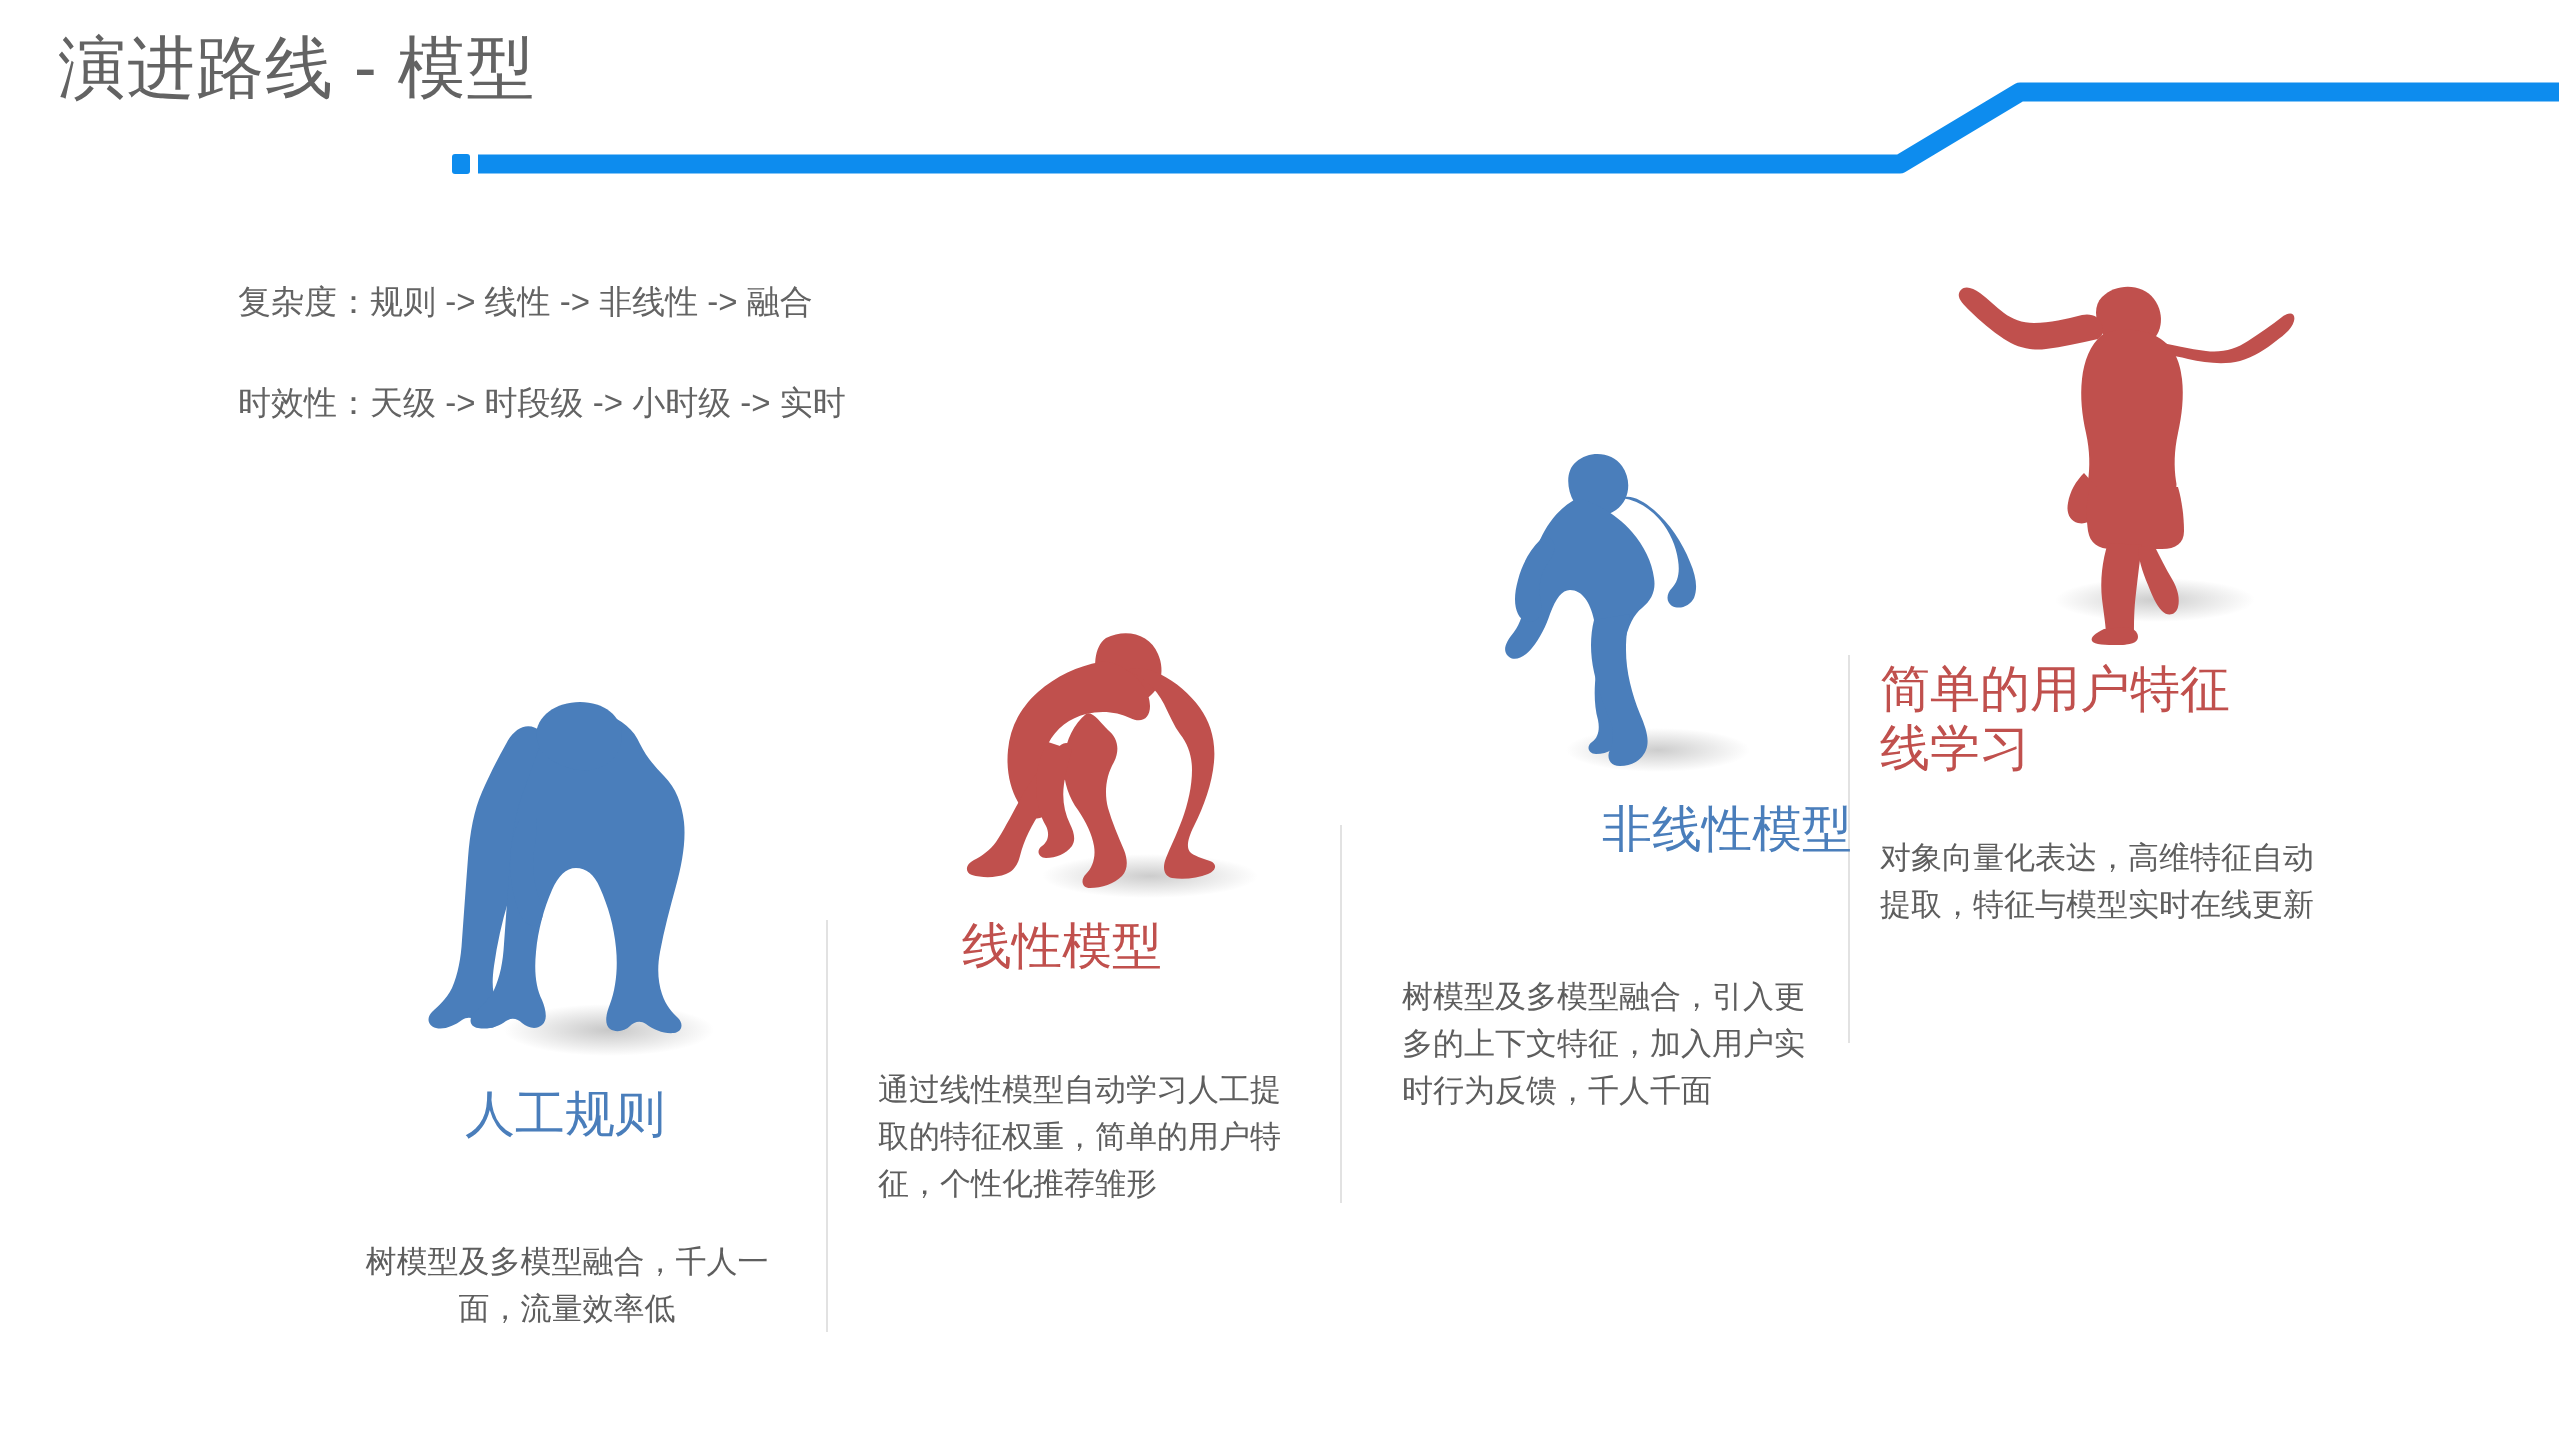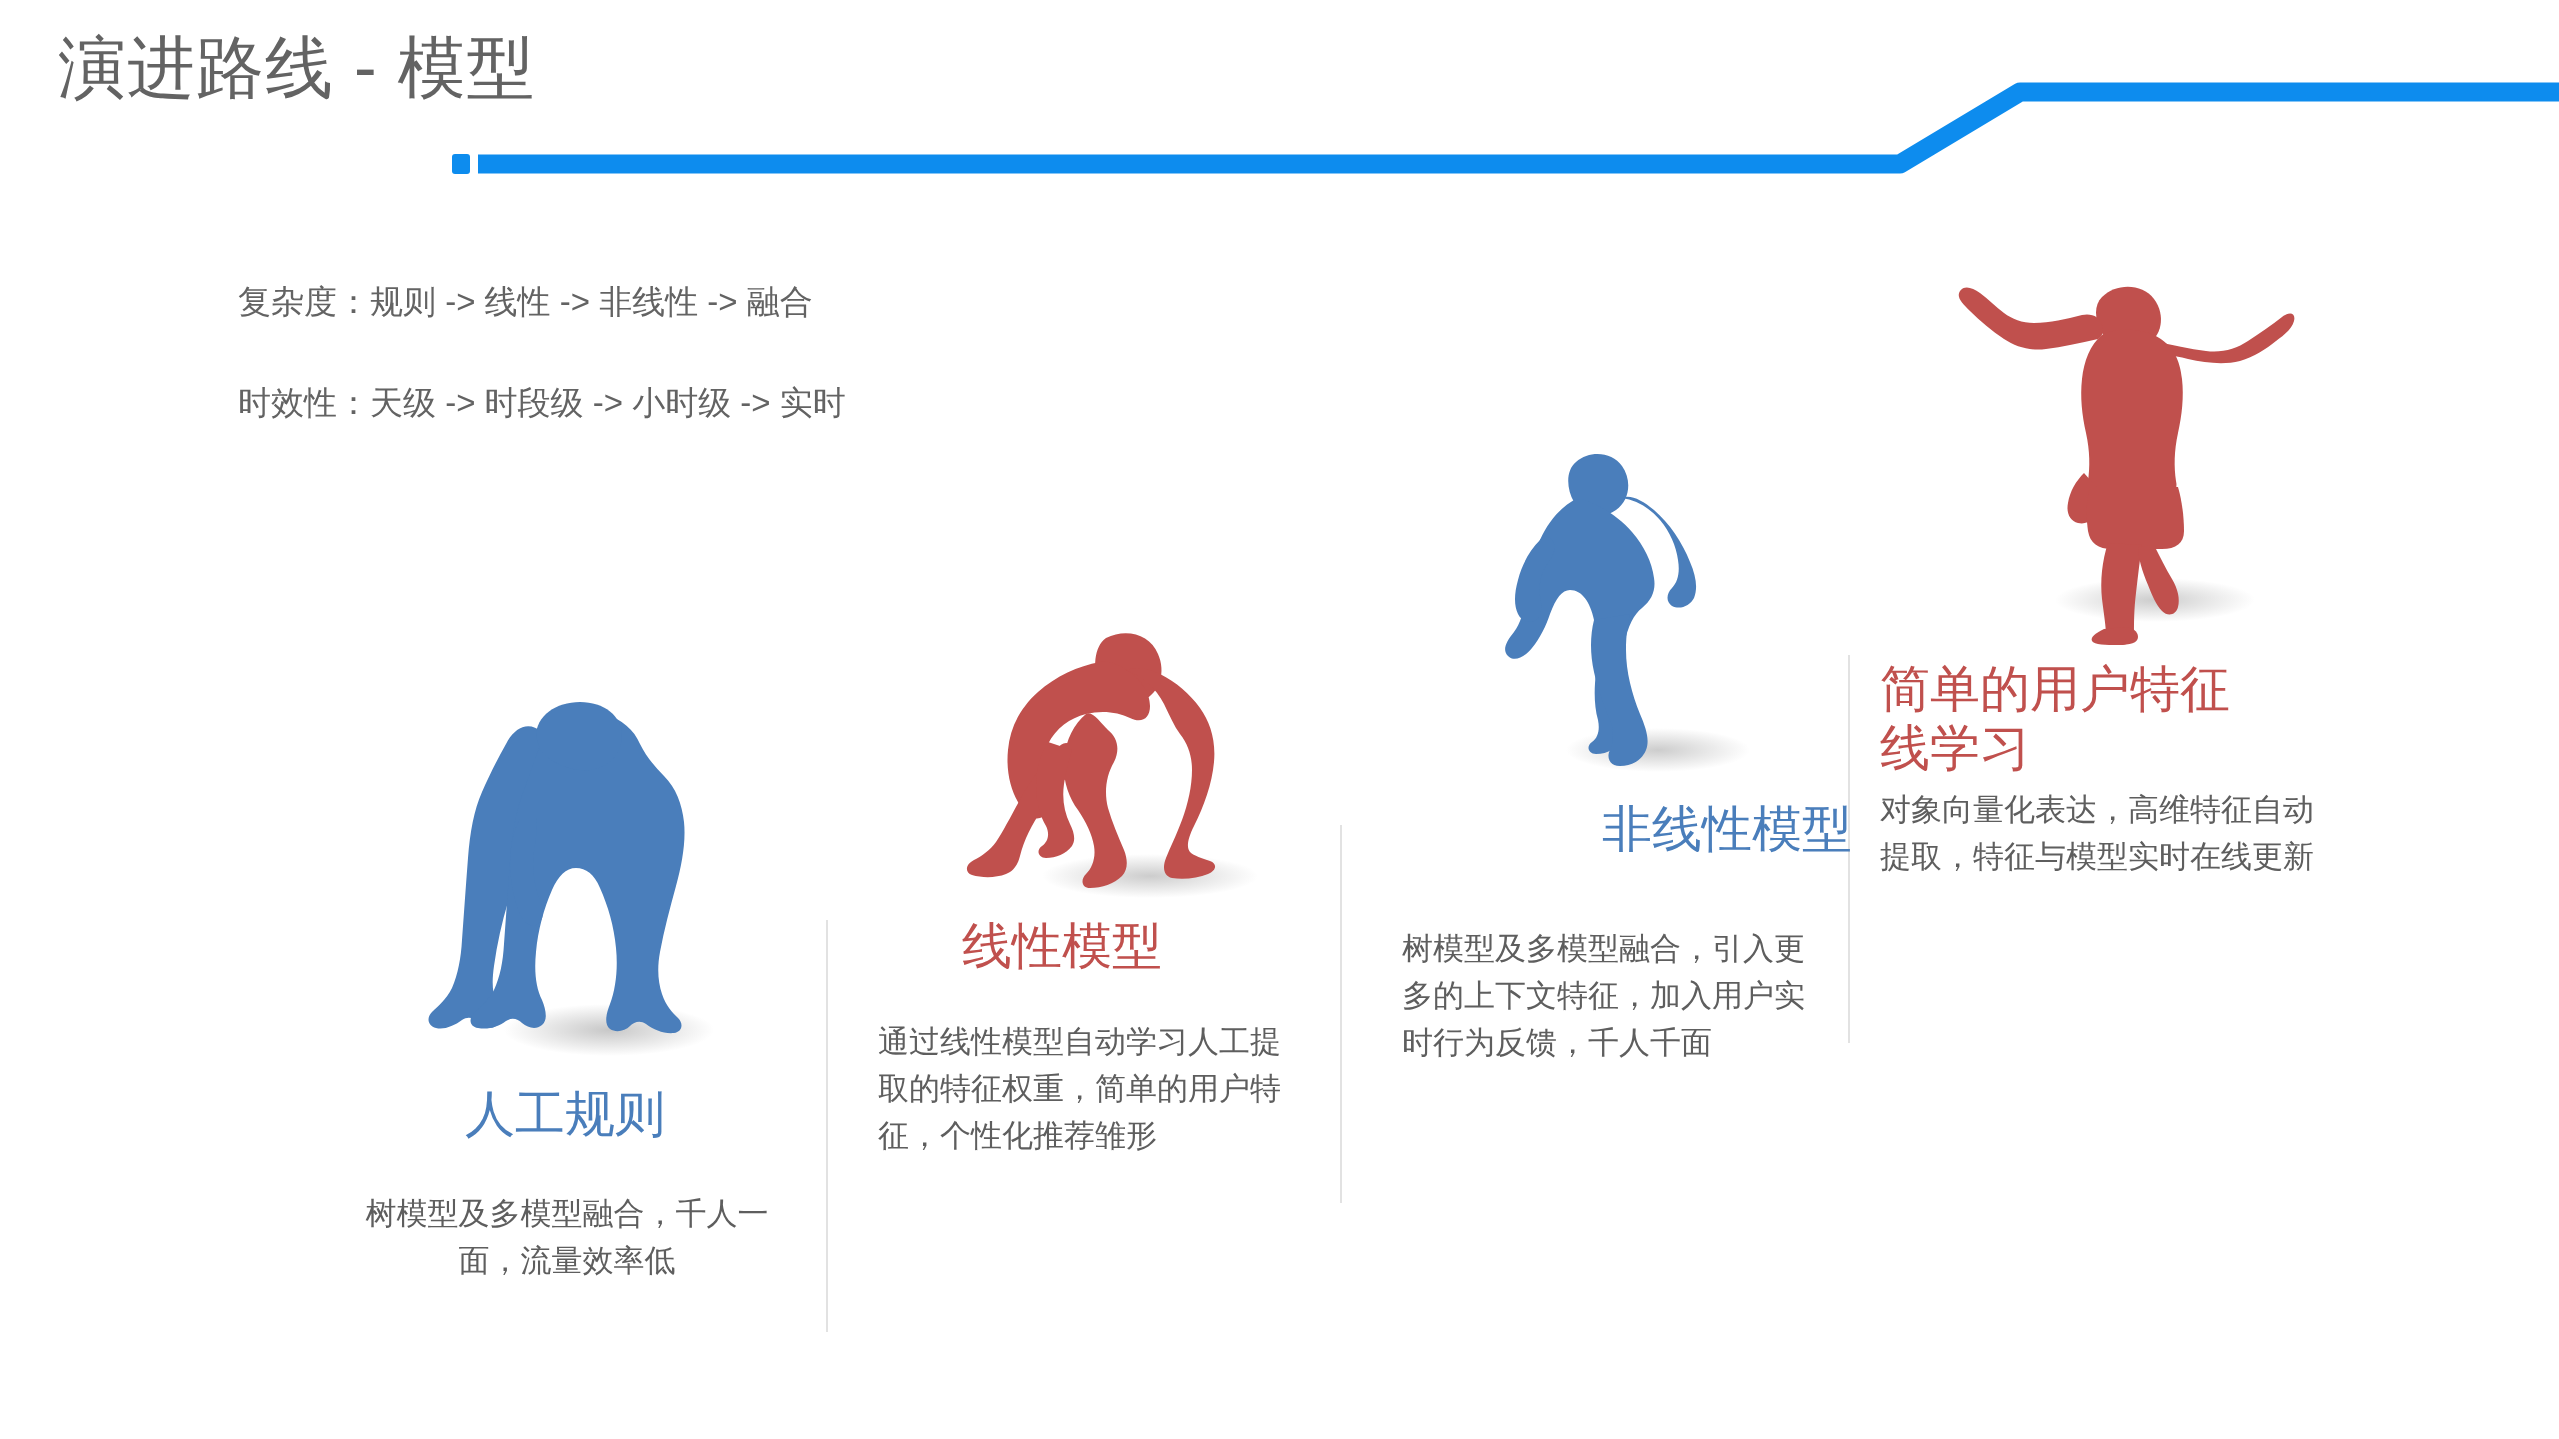--- a/index.html
+++ b/index.html
@@ -74,20 +74,21 @@
     position: absolute;
     font-size: 50px;
     line-height: 1.18;
     white-space: pre-line;
   }
   .stage-body {
     position: absolute;
     font-size: 31px;
     line-height: 1.52;
     color: #5e5e5e;
+    margin-top: 48px;
   }
 
   
   #stage-1 { left: 330px; top: 700px; width: 470px; }
   #stage-1 .stage-figure { left: 94px; top: 0; }
   #stage-1 .stage-heading {
     left: 0; top: 385px; width: 470px;
     text-align: center; color: #4A7EBB;
   }
   #stage-1 .stage-body {

